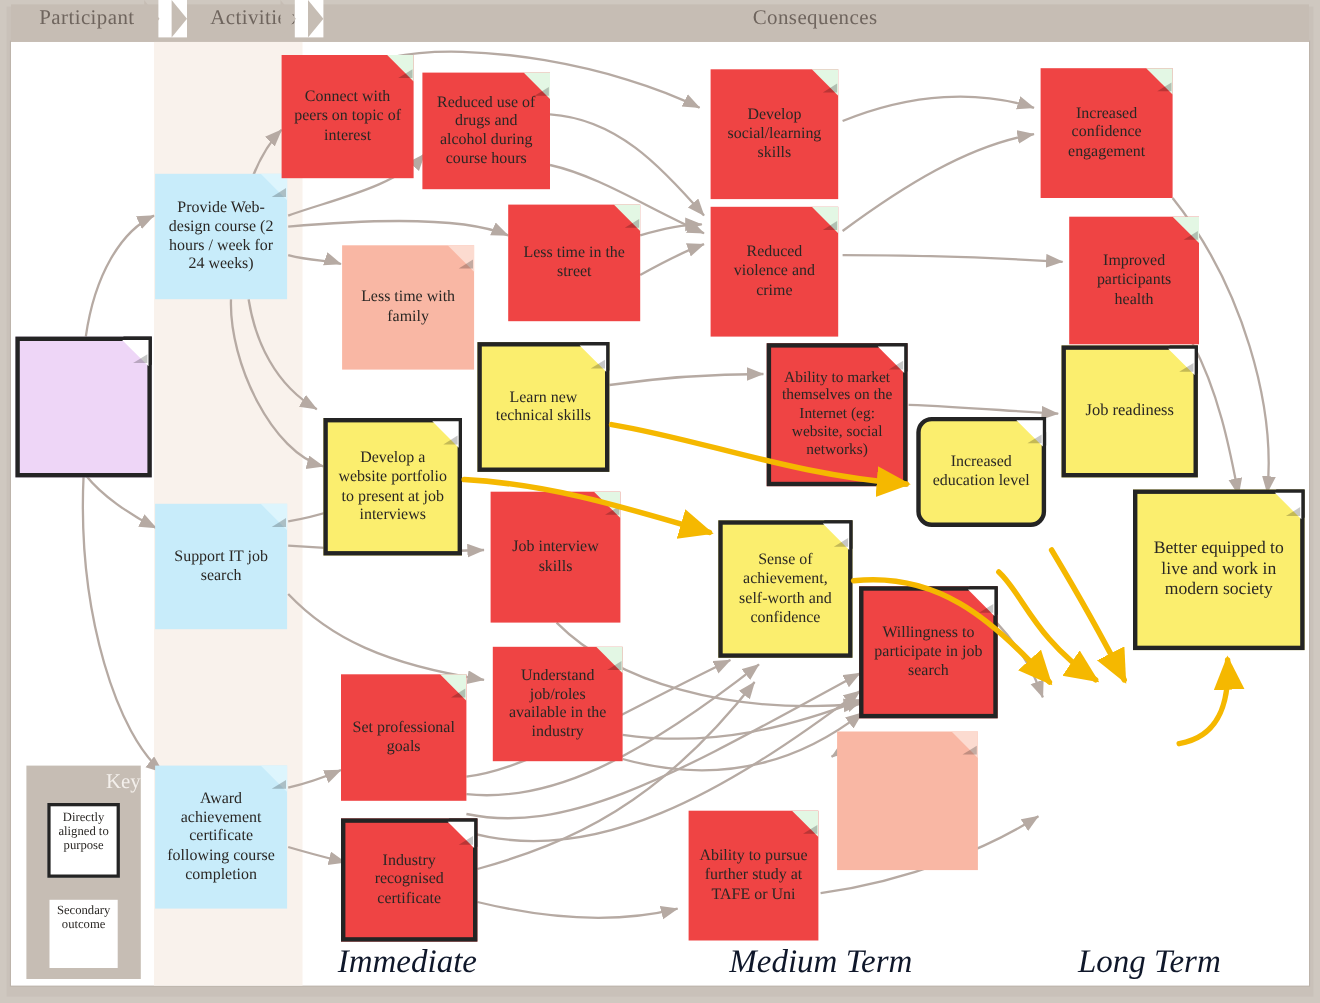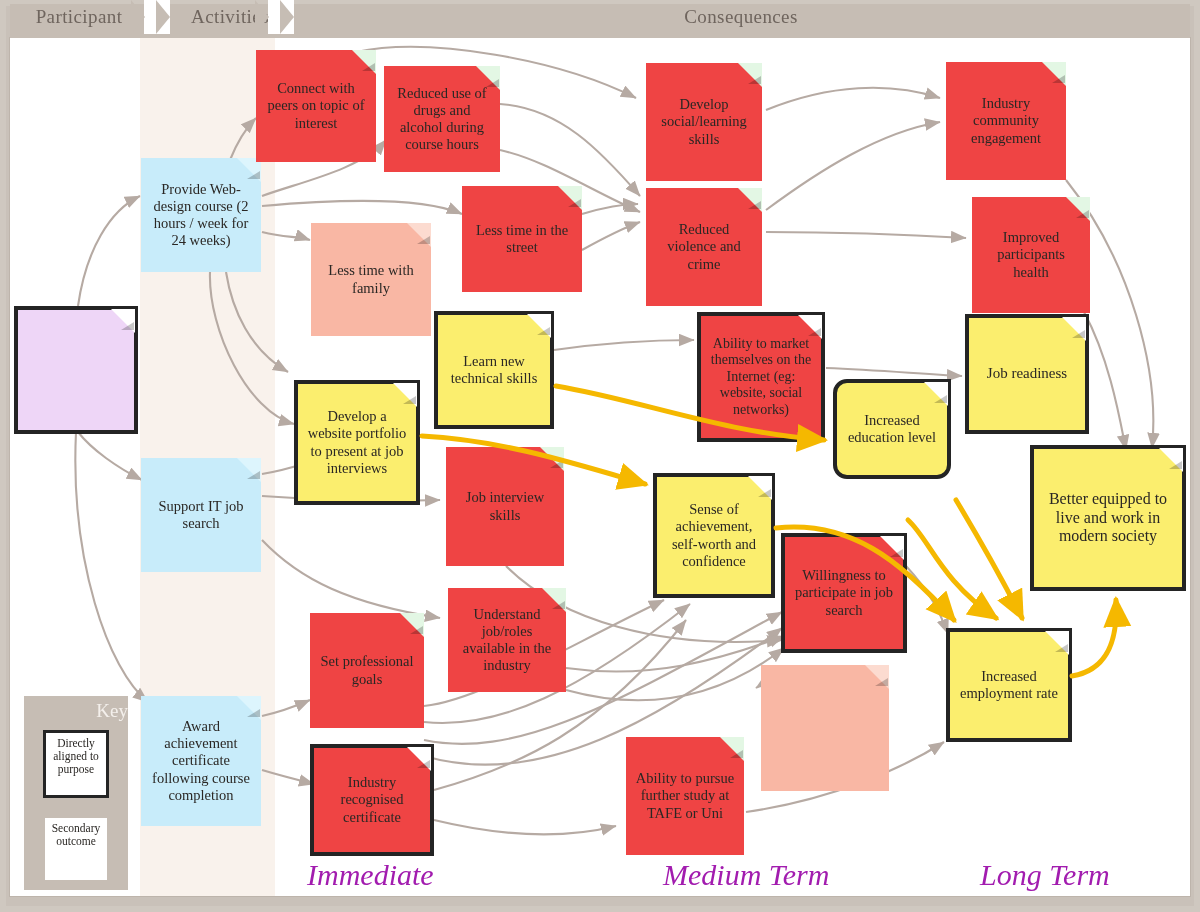--- a/index.html
+++ b/index.html
@@ -52,21 +52,21 @@
     content:"";position:absolute;left:12px;top:0;
     width:0;height:0;
     border-top:17px solid transparent;
     border-bottom:17px solid transparent;
     border-left:14px solid #c6bdb4;
   }
 
   
   .phase{
     position:absolute;
-    font-style:italic;font-size:30px;color:#a21caf;
+    font-style:italic;font-size:30px;color:#0f172a;
     white-space:nowrap;
   }
 
   
   .note{
     position:absolute;
     box-sizing:border-box;
     display:flex;align-items:center;justify-content:center;
     text-align:center;
     color:#2a2724;
@@ -397,21 +397,21 @@
         <span class="tri-shadow"></span>
       </span>
     <span class="txt">Ability to pursue further study at TAFE or Uni</span>
   </div>
 
   <div class="note c-green" style="left:946px;top:62px;width:120px;height:118px;font-size:14.5px;">
     <span class="fold">
         <span class="tri-white"></span>
         <span class="tri-shadow"></span>
       </span>
-    <span class="txt">Industry community engagement</span>
+    <span class="txt">Increased confidence engagement</span>
   </div>
 
   <div class="note c-green" style="left:972px;top:197px;width:118px;height:116px;font-size:14.5px;">
     <span class="fold">
         <span class="tri-white"></span>
         <span class="tri-shadow"></span>
       </span>
     <span class="txt">Improved participants health</span>
   </div>
 
@@ -424,27 +424,20 @@
   </div>
 
   <div class="note c-yellow bordered" style="left:1030px;top:445px;width:156px;height:146px;font-size:16px;">
     <span class="fold">
         <span class="tri-white"></span>
         <span class="tri-shadow"></span>
       </span>
     <span class="txt">Better equipped to live and work in modern society</span>
   </div>
 
-  <div class="note c-yellow bordered" style="left:946px;top:628px;width:126px;height:114px;font-size:14.5px;">
-    <span class="fold">
-        <span class="tri-white"></span>
-        <span class="tri-shadow"></span>
-      </span>
-    <span class="txt">Increased employment rate</span>
-  </div>
 
   <svg id="arrows-top">
     <g fill="none" stroke="#f5b800" stroke-width="5" stroke-linecap="round" marker-end="url(#agold)">
 
       <path d="M556,386 C640,400 720,432 824,440"></path>
 
       <path d="M422,436 C500,440 570,462 645,484"></path>
 
       <path d="M776,528 C850,520 900,560 954,620"></path>
 

